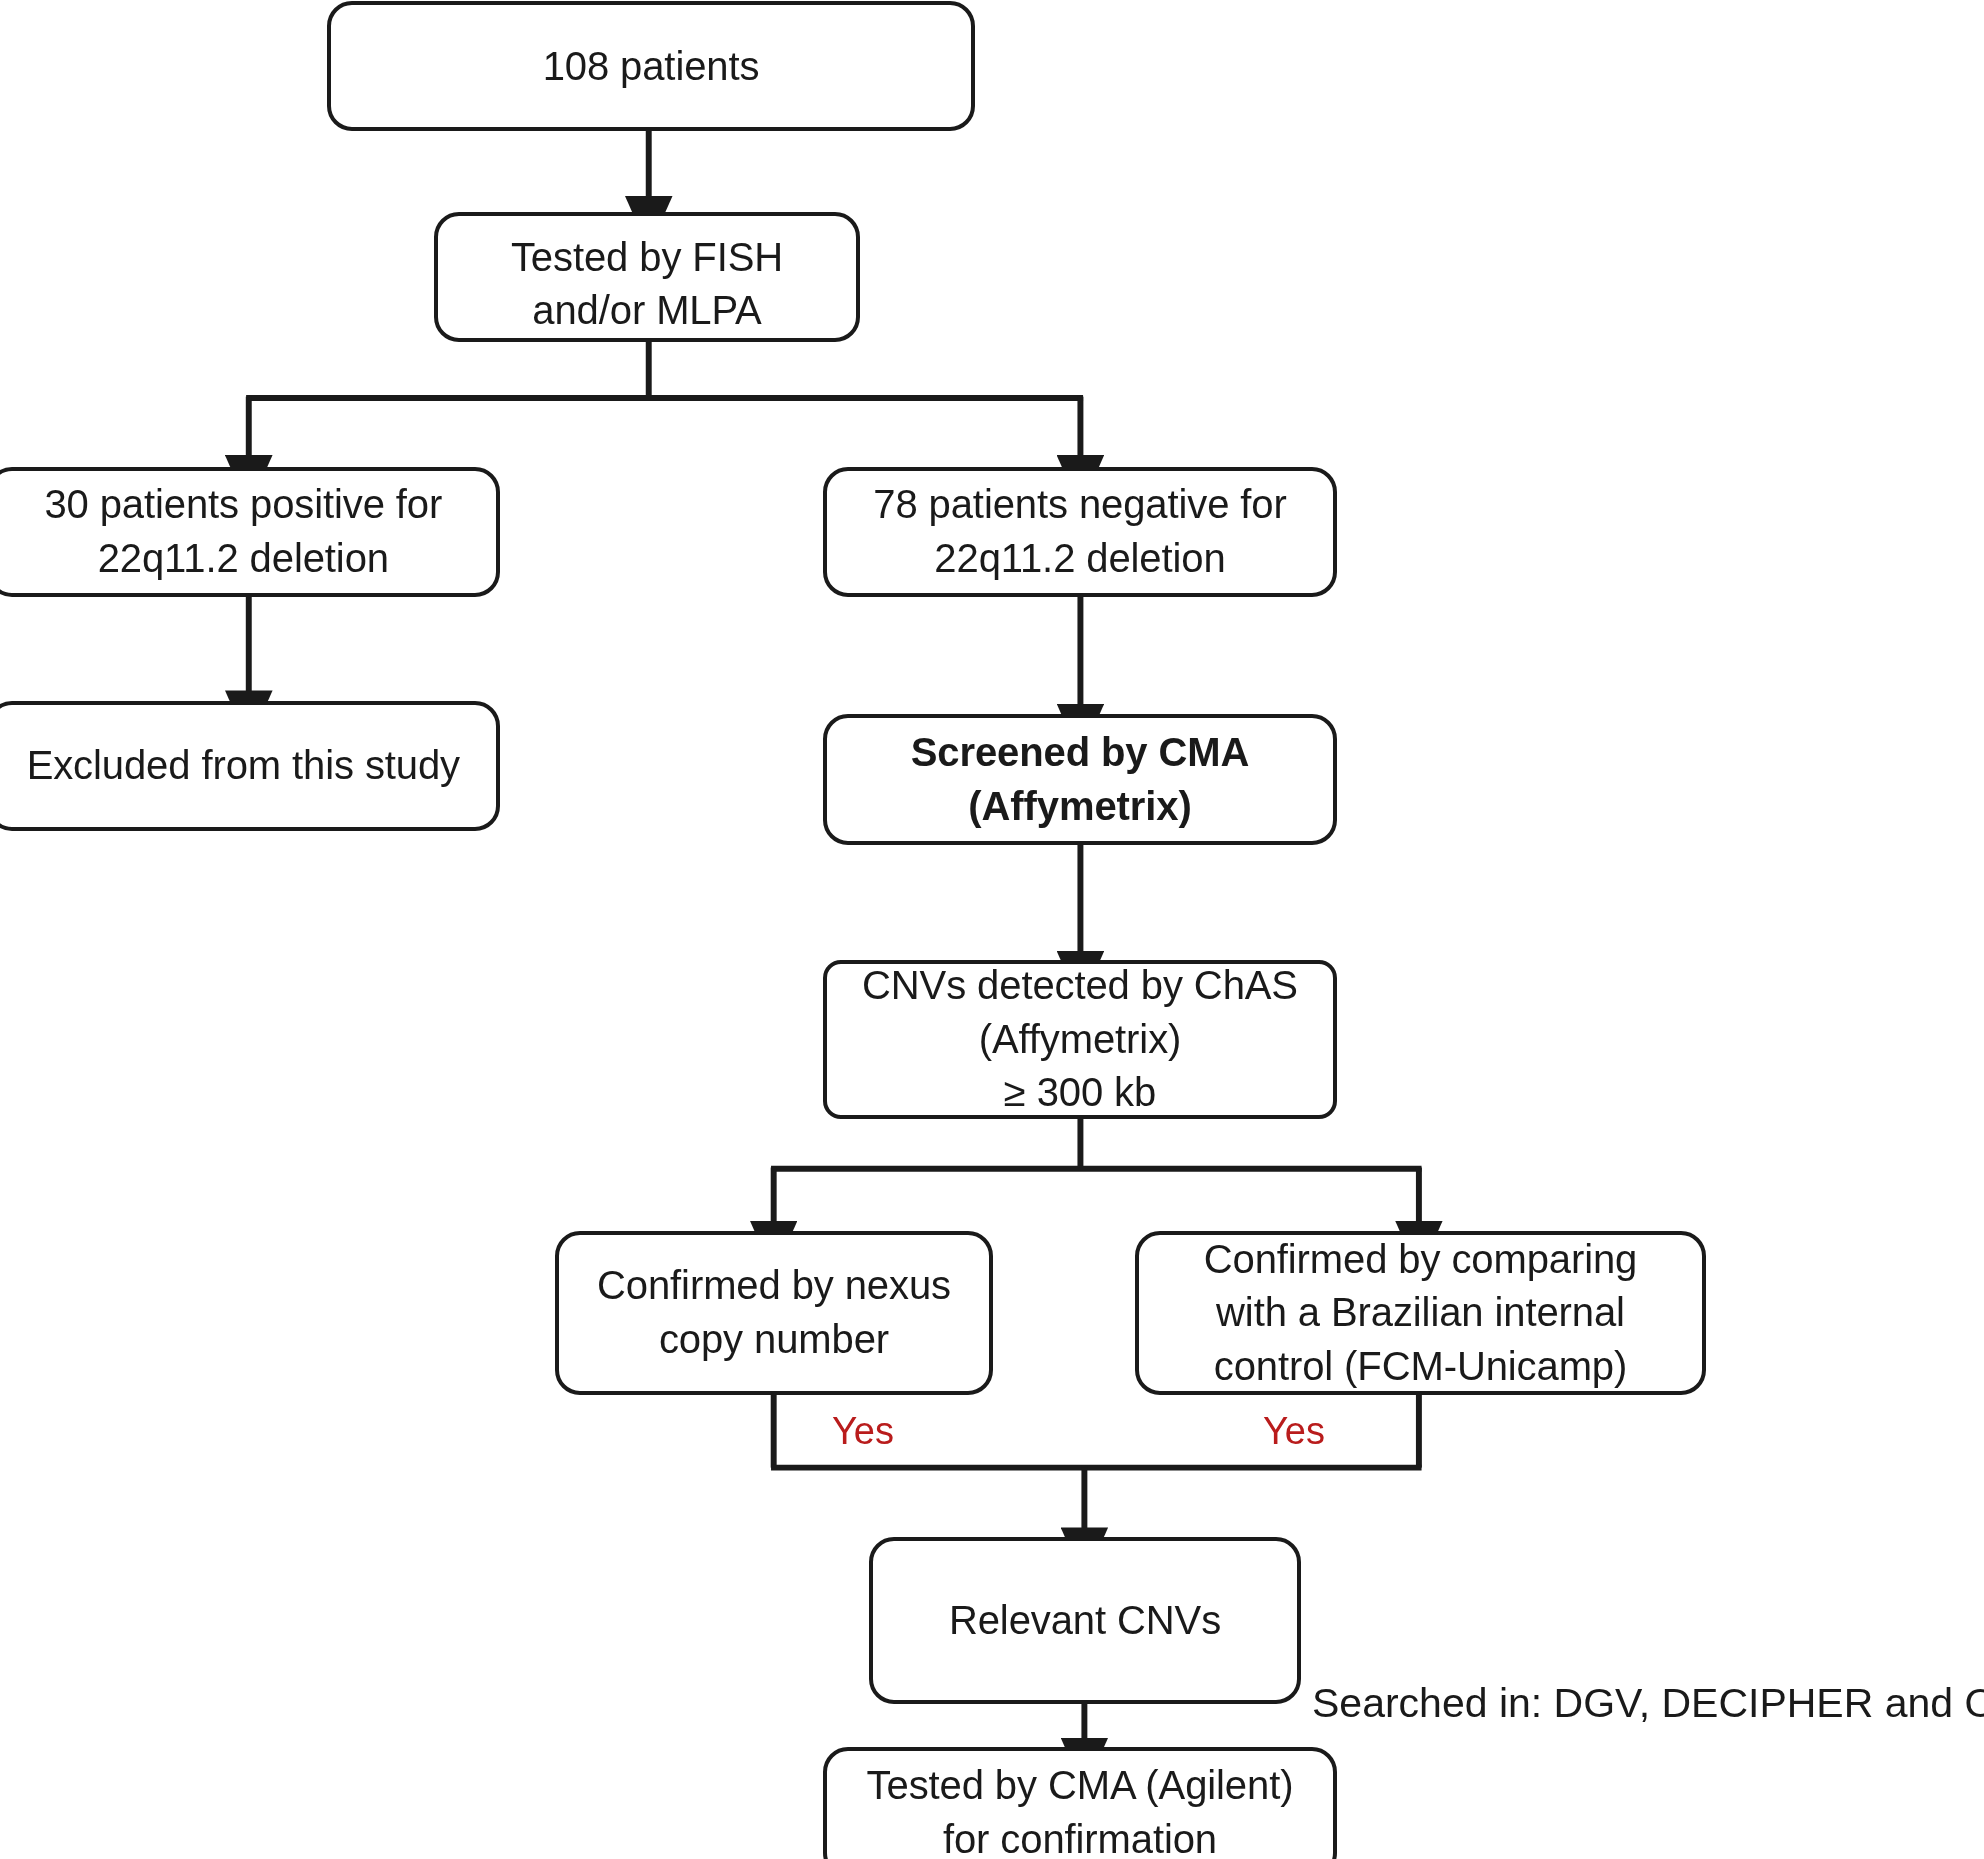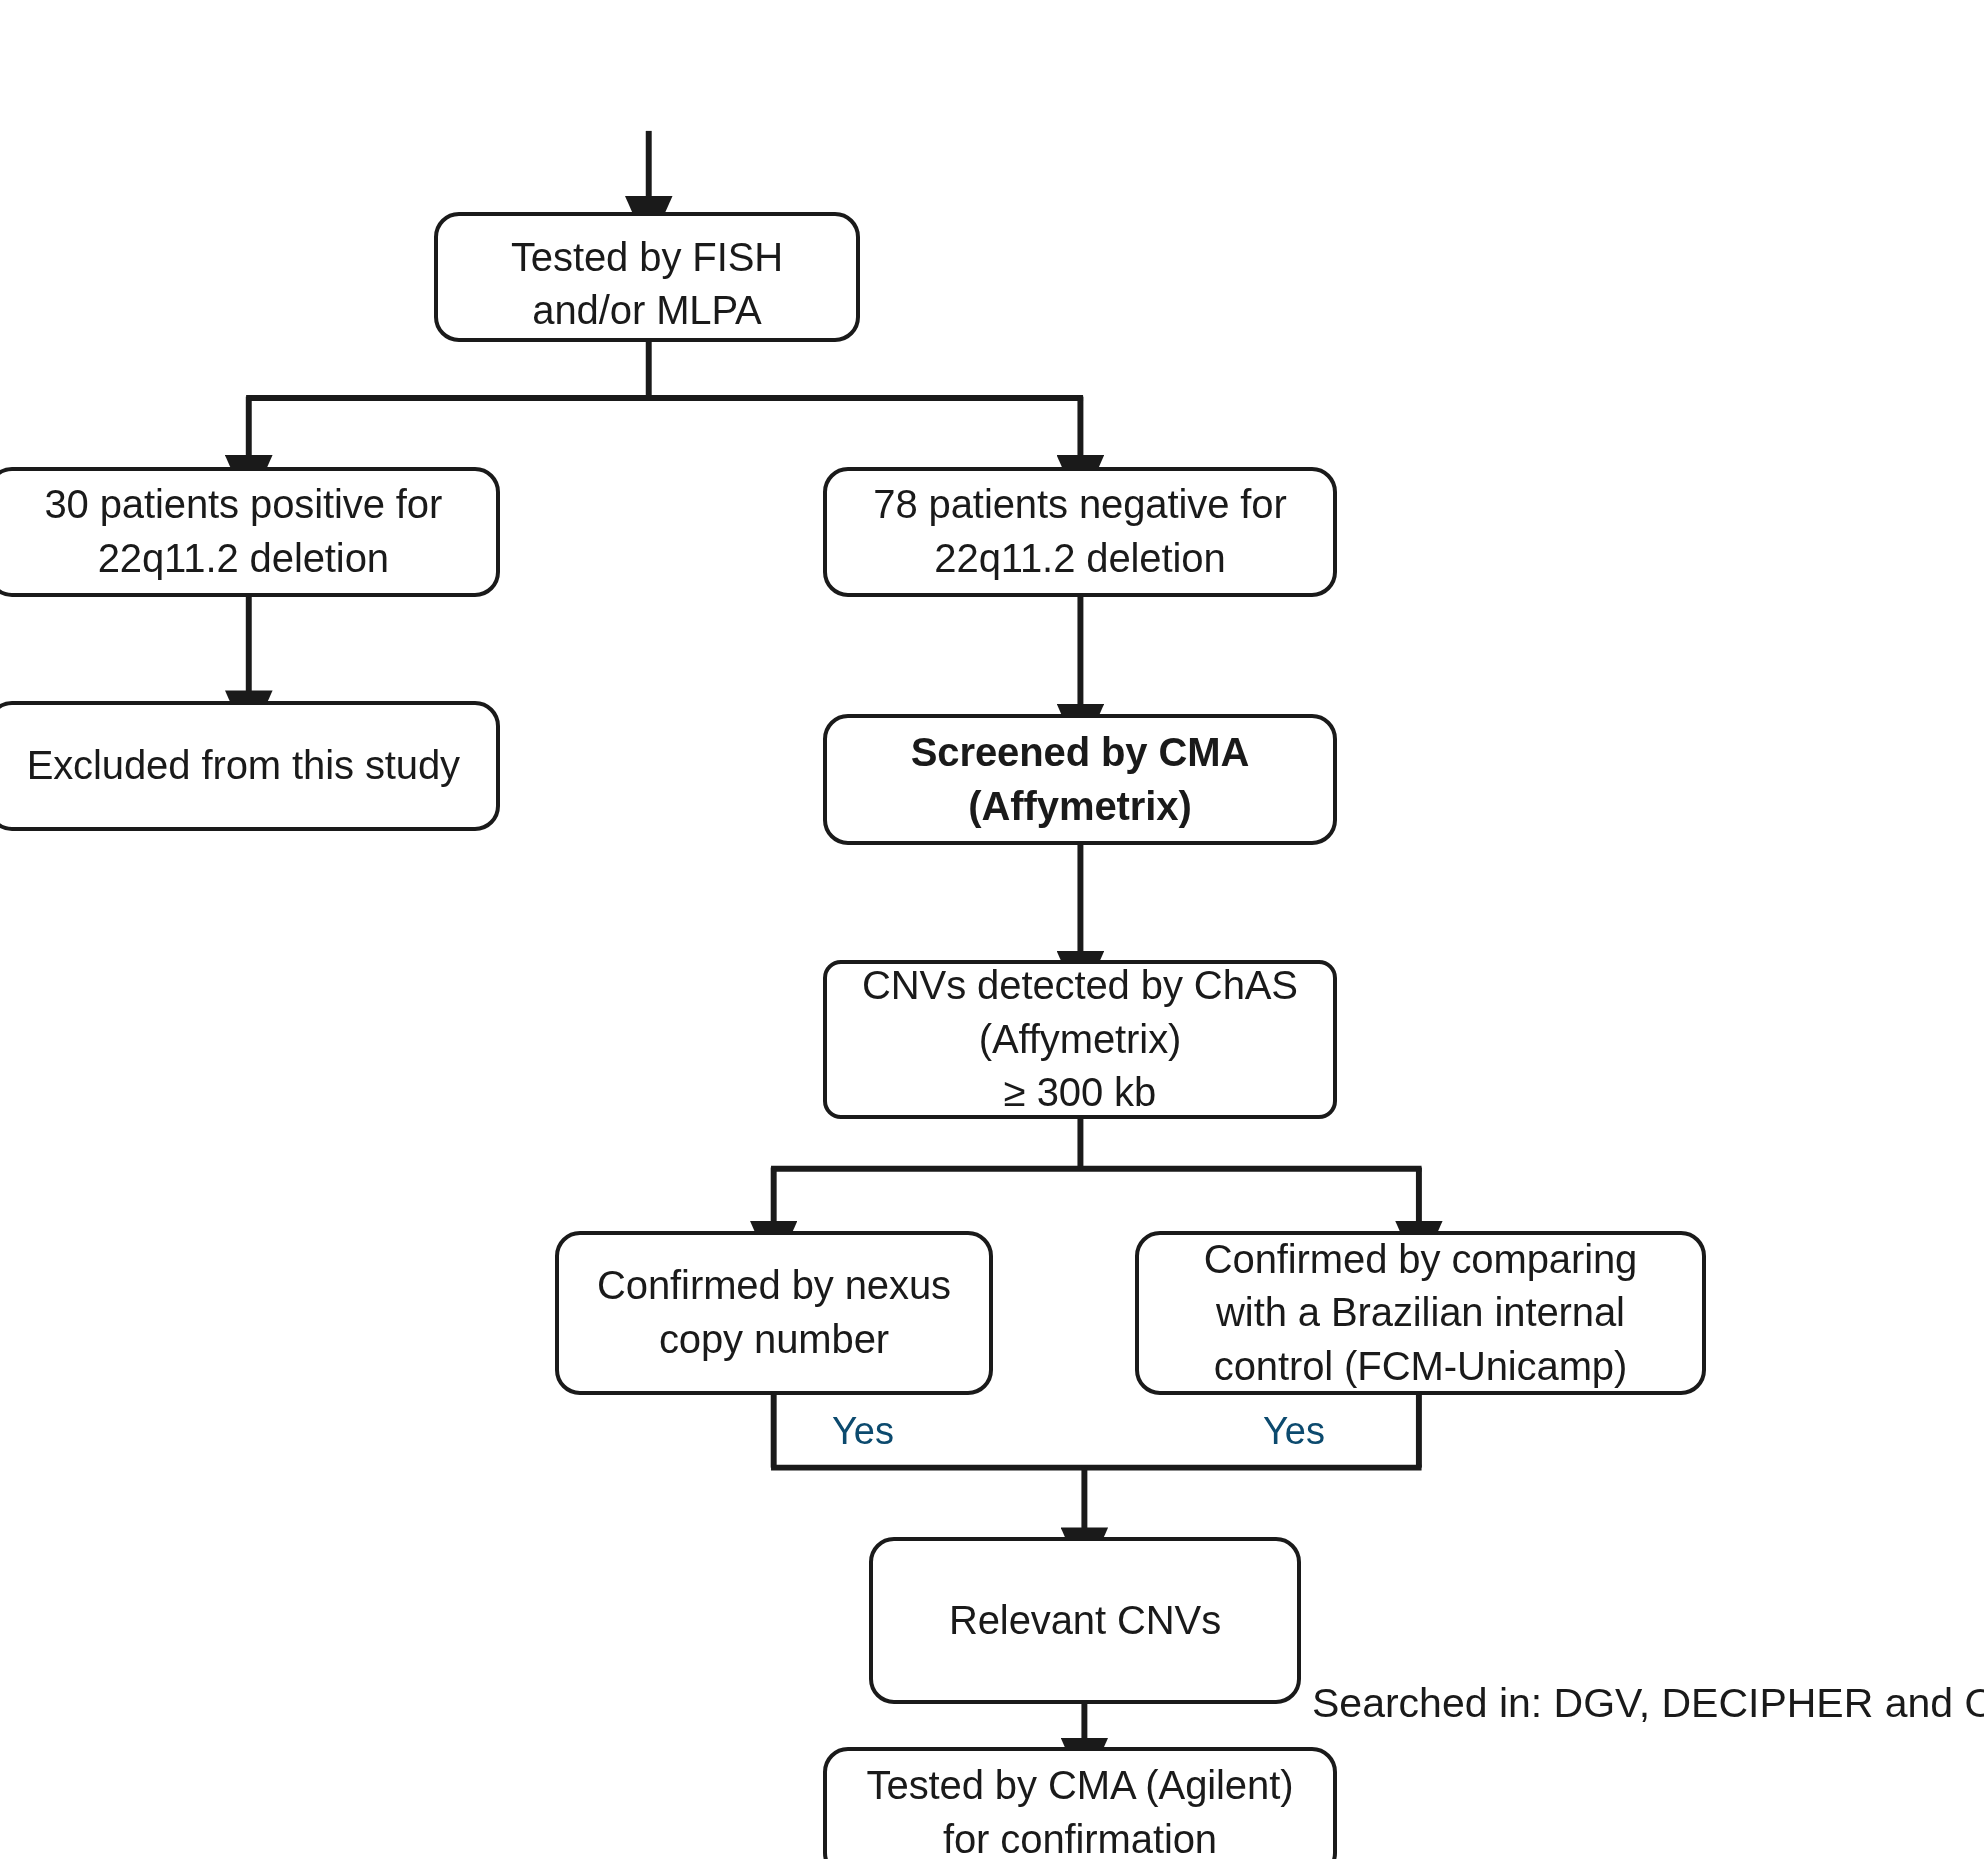--- a/index.html
+++ b/index.html
@@ -41,21 +41,21 @@
     font-size: 40px;
     line-height: 1.34;
     letter-spacing: -0.1px;
     white-space: pre-line;
     padding: 0 12px;
   }
   .edge-label {
     position: absolute;
     font-size: 38px;
     line-height: 1;
-    color: #0c4a6e;
+    color: #b91c1c;
     z-index: 4;
     white-space: nowrap;
   }
   .note {
     position: absolute;
     font-size: 41px;
     line-height: 1;
     color: #1a1a1a;
     z-index: 4;
     white-space: nowrap;
@@ -123,20 +123,23 @@
       <line x1="2146" y1="2110" x2="2146" y2="2220" stroke="#1a1a1a" stroke-width="9"></line>
       <line x1="1166" y1="2220" x2="2150" y2="2220" stroke="#1a1a1a" stroke-width="9"></line>
       <line x1="1640" y1="2220" x2="1640" y2="2314" stroke="#1a1a1a" stroke-width="9" marker-end="url(#arrowhead)"></line>
     </g>
 
     <g>
       <line x1="1640" y1="2576" x2="1640" y2="2632" stroke="#1a1a1a" stroke-width="9" marker-end="url(#arrowhead)"></line>
     </g>
   </svg>
 
+  <div class="node" id="node-total">
+    <span class="node-label">108 patients</span>
+  </div>
 
   <div class="node" id="node-fish">
     <span class="node-label">Tested by FISH
 and/or MLPA</span>
   </div>
 
   <div class="node" id="node-positive">
     <span class="node-label">30 patients positive for
 22q11.2 deletion</span>
   </div>

